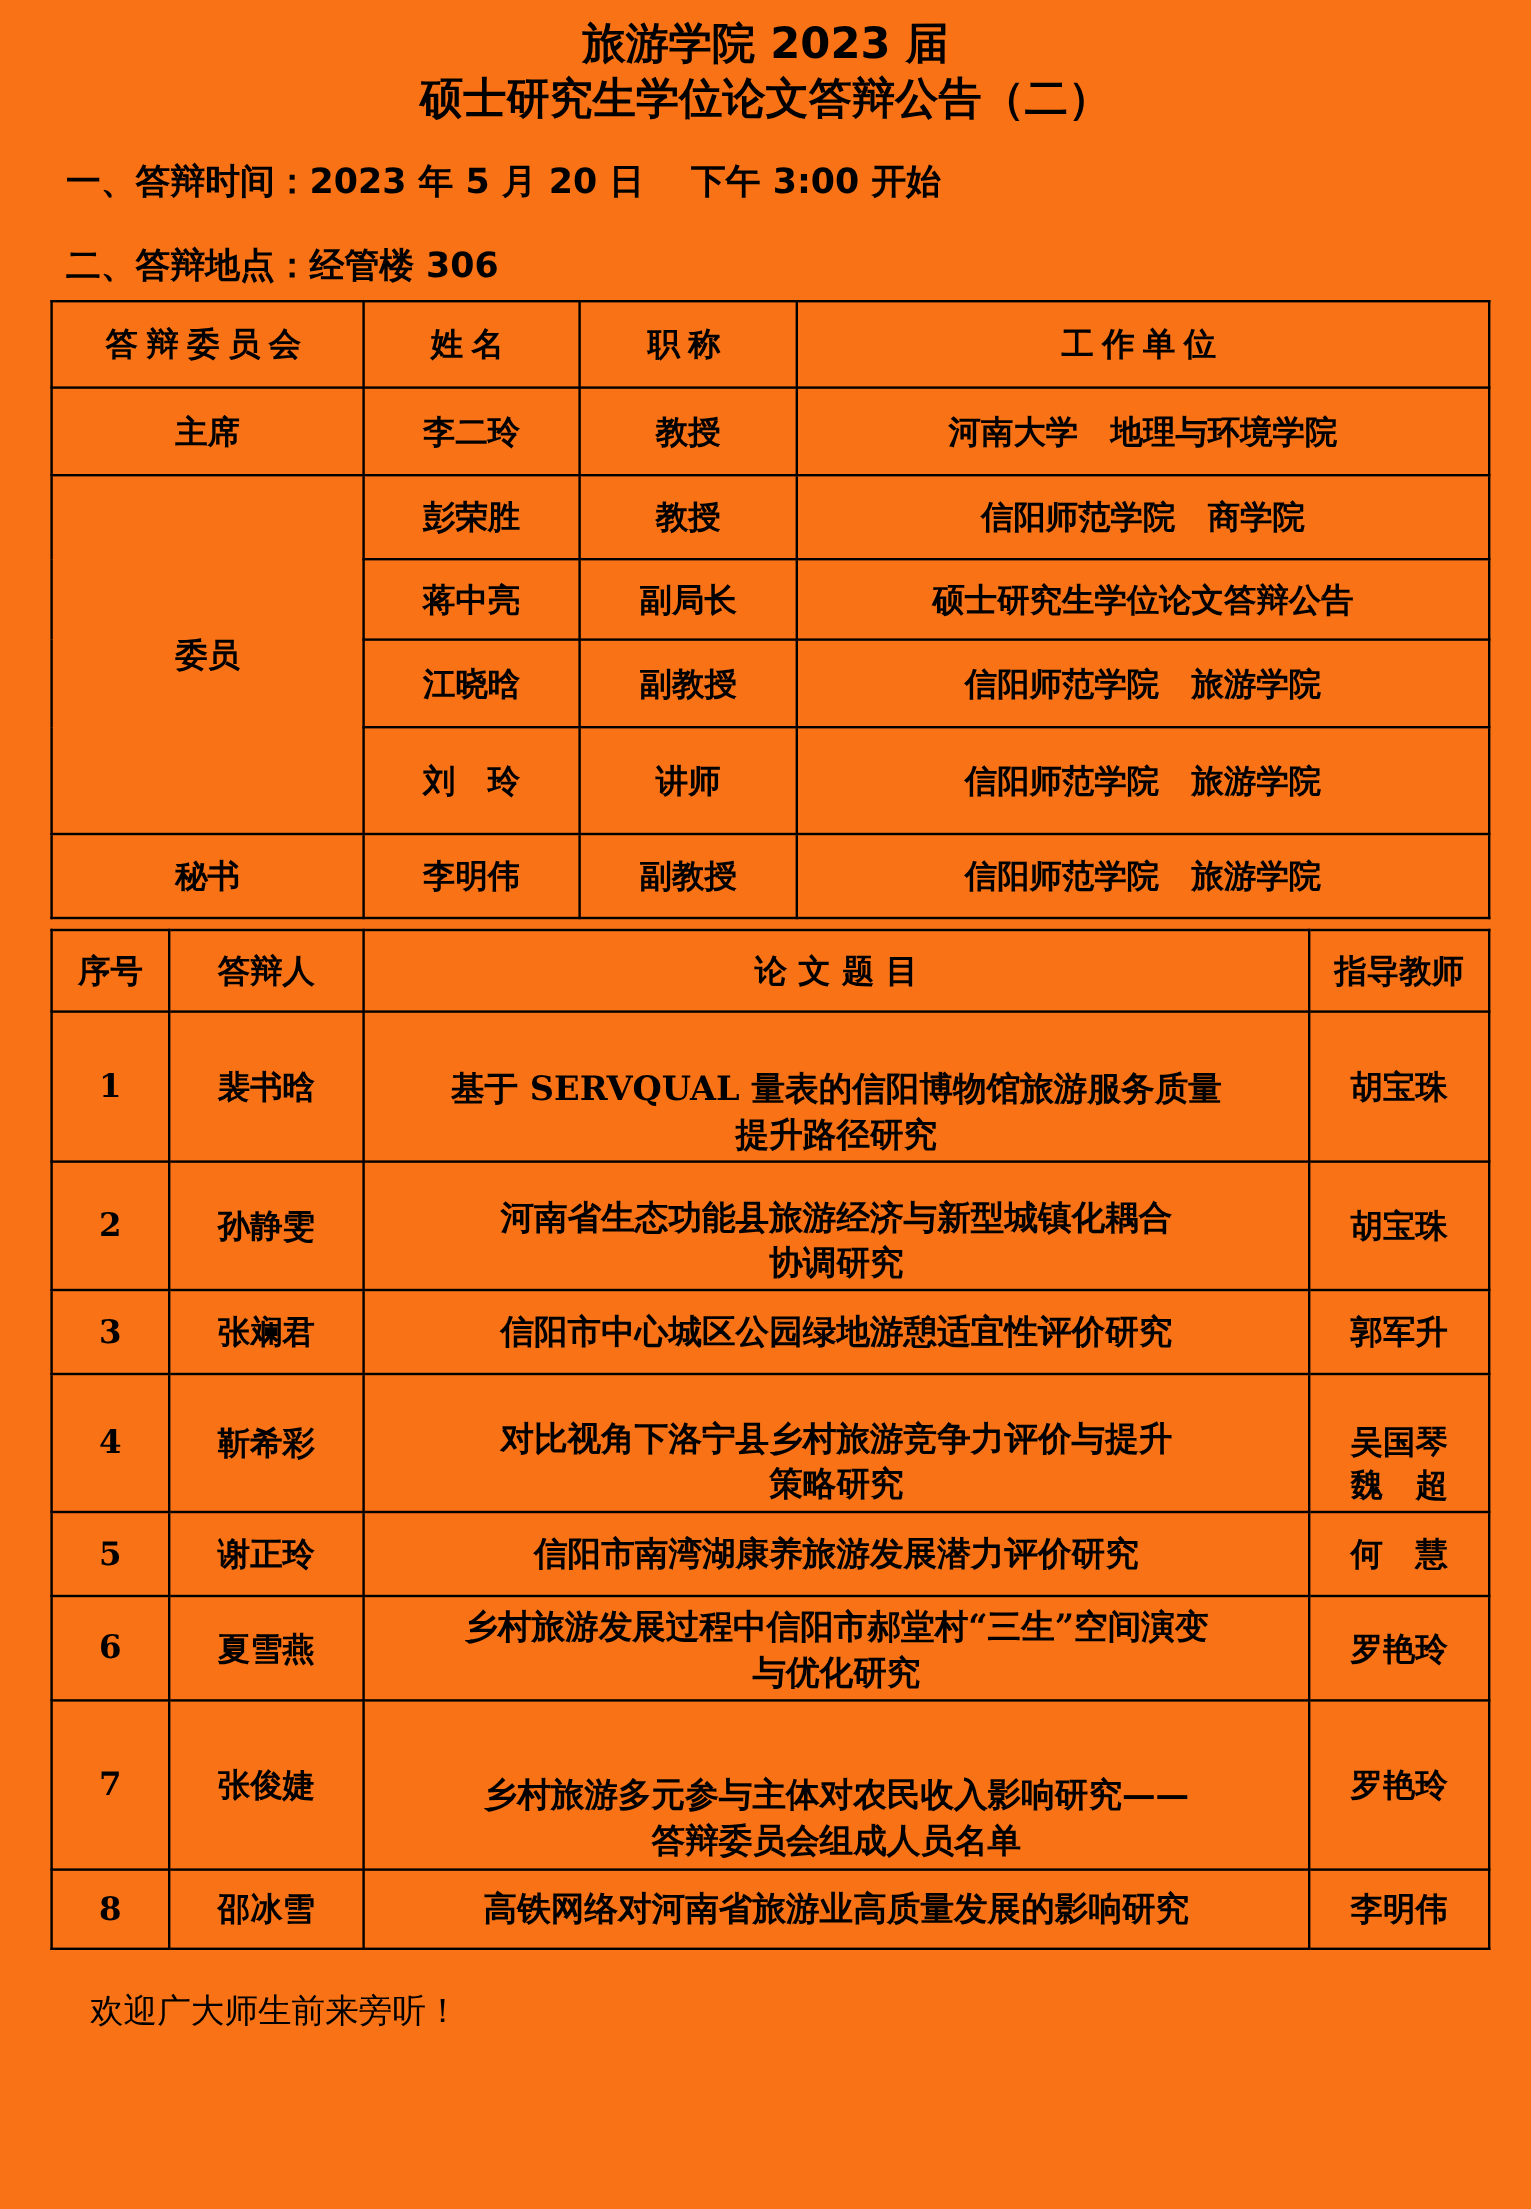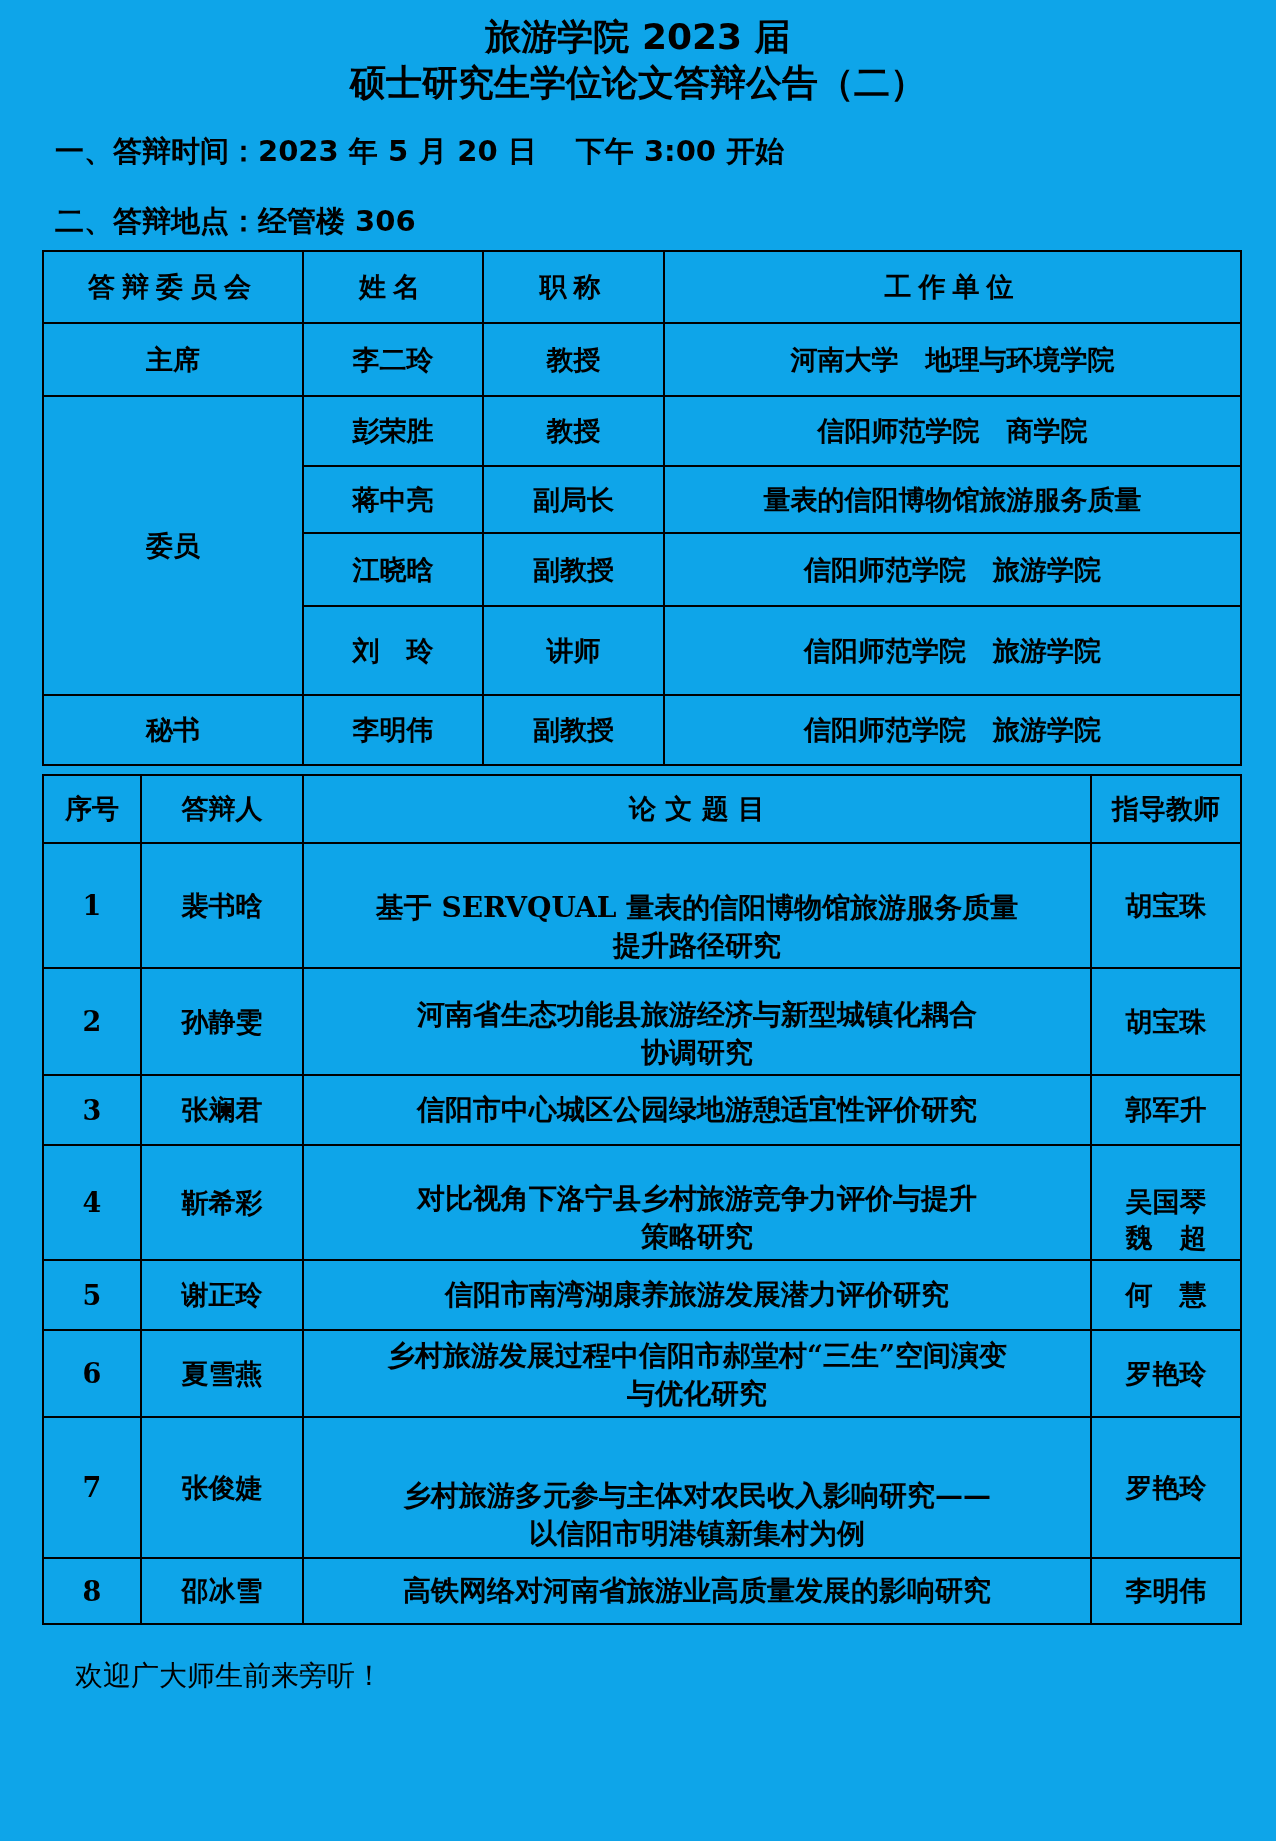--- a/index.html
+++ b/index.html
@@ -1,18 +1,18 @@
 <!DOCTYPE html>
 <html><head>
 <meta charset="utf-8">
 <style>
   * { margin:0; padding:0; box-sizing:border-box; }
   body { background:#e8e8e8; font-family:"DejaVu Sans", sans-serif; }
   .page {
-    width:1276px; height:1841px; background:#0ea5e9; color:#000;
+    width:1276px; height:1841px; background:#f97316; color:#000;
     margin:0 auto; overflow:hidden; position:relative;
   }
   .title1 {
     margin-top:14px; text-align:center; font-size:36px; line-height:46px;
     font-weight:700; font-family:"DejaVu Sans", sans-serif;
   }
   .title2 {
     text-align:center; font-size:36px; line-height:46px;
     font-weight:700; font-family:"DejaVu Sans", sans-serif;
   }
@@ -103,21 +103,21 @@
       </tr>
       <tr class="c2">
         <td rowspan="4">委员</td>
         <td>彭荣胜</td>
         <td>教授</td>
         <td class="org">信阳师范学院　商学院</td>
       </tr>
       <tr class="c3">
         <td>蒋中亮</td>
         <td>副局长</td>
-        <td class="org">量表的信阳博物馆旅游服务质量</td>
+        <td class="org">硕士研究生学位论文答辩公告</td>
       </tr>
       <tr class="c4">
         <td>江晓晗</td>
         <td>副教授</td>
         <td class="org">信阳师范学院　旅游学院</td>
       </tr>
       <tr class="c5">
         <td>刘　玲</td>
         <td>讲师</td>
         <td class="org">信阳师范学院　旅游学院</td>
@@ -217,21 +217,21 @@
         </td>
         <td>罗艳玲</td>
       </tr>
 
       <tr class="r7">
         <td>7</td>
         <td>张俊婕</td>
         <td>
           <div class="lines">
             <div class="thesis-title">乡村旅游多元参与主体对农民收入影响研究——</div>
-            <div class="thesis-title">以信阳市明港镇新集村为例</div>
+            <div class="thesis-title">答辩委员会组成人员名单</div>
           </div>
         </td>
         <td>罗艳玲</td>
       </tr>
 
       <tr class="r8">
         <td>8</td>
         <td>邵冰雪</td>
         <td>
           <div class="thesis-title">高铁网络对河南省旅游业高质量发展的影响研究</div>

